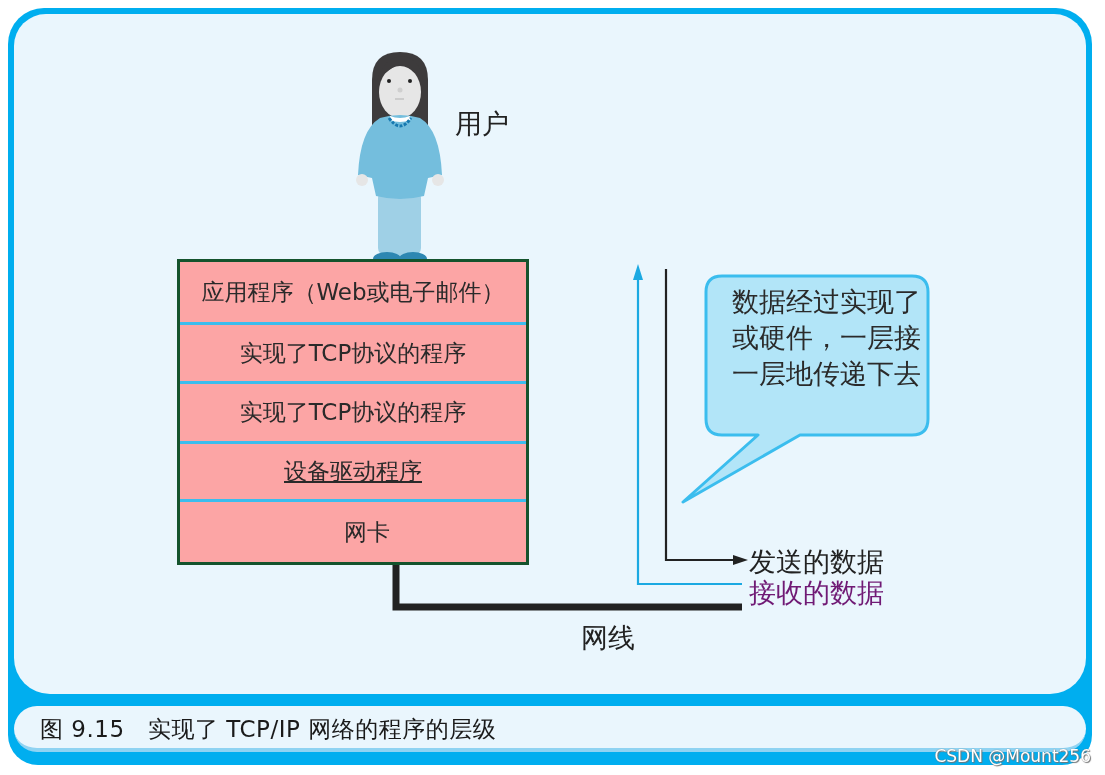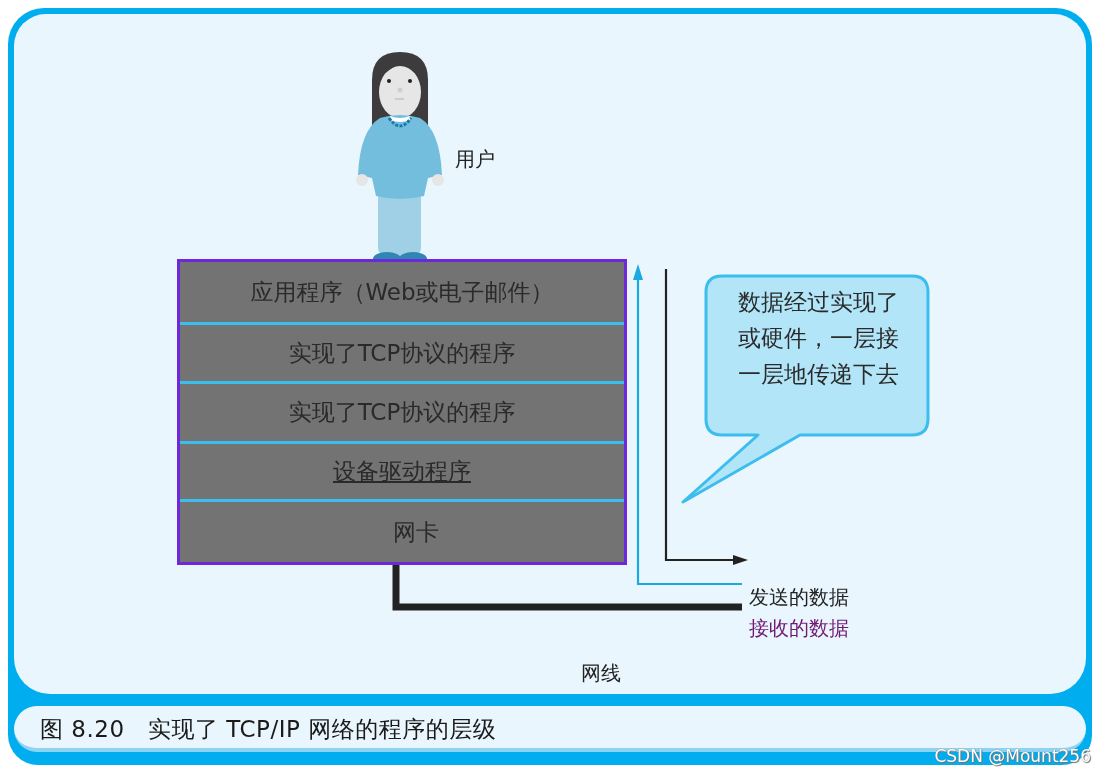--- a/index.html
+++ b/index.html
@@ -25,43 +25,43 @@
   .caption-text {
     position:absolute; left:40px; top:714px; font-size:23px; color:#1a1a1a;
     letter-spacing:0.5px; white-space:pre;
   }
   .watermark {
     position:absolute; right:14px; top:746px; font-size:17px; color:#ffffff;
     text-shadow: 0 0 1px #666, 1px 1px 1px #777;
   }
   svg.diagram { position:absolute; left:0; top:0; }
   .stack {
-    position:absolute; left:177px; top:259px; width:450px;
-    border:3px solid #6d28d9; box-sizing:border-box; background:#737373;
+    position:absolute; left:177px; top:259px; width:352px;
+    border:3px solid #14532d; box-sizing:border-box; background:#fca5a5;
   }
   .layer {
     display:flex; align-items:center; justify-content:center;
     font-size:23px; color:#2a2a2a; box-sizing:border-box;
     border-bottom:3px solid #3BBDEE;
   }
   .layer:last-child { border-bottom:none; }
-  .label { position:absolute; font-size:20px; color:#222; white-space:nowrap;margin-top:40px; }
+  .label { position:absolute; font-size:27px; color:#222; white-space:nowrap; }
   .label.recv { color:#701a75; }
   .bubble-text {
     position:absolute; left:716px; top:284px; width:205px;
-    font-size:23px; line-height:36px; color:#2a2a2a; text-align:center;
+    font-size:27px; line-height:36px; color:#2a2a2a; text-align:right;
   }
 </style>
 </head>
 <body>
 
 <div class="frame"></div>
 <div class="panel"></div>
 <div class="caption-bar"></div>
-<div class="caption-text">图 8.20　实现了 TCP/IP 网络的程序的层级</div>
+<div class="caption-text">图 9.15　实现了 TCP/IP 网络的程序的层级</div>
 
 <svg class="diagram" width="1105" height="775">
 
   <polyline points="396,562 396,607 742,607" fill="none" stroke="#222" stroke-width="7"></polyline>
 
   <polyline points="742,584 638,584 638,278" fill="none" stroke="#1BA9E2" stroke-width="2.2"></polyline>
   <polygon points="638,264 633,280 643,280" fill="#1BA9E2"></polygon>
 
   <polyline points="666,269 666,560 735,560" fill="none" stroke="#222" stroke-width="2.2"></polyline>
   <polygon points="748,560 733,555 733,565" fill="#222"></polygon>

